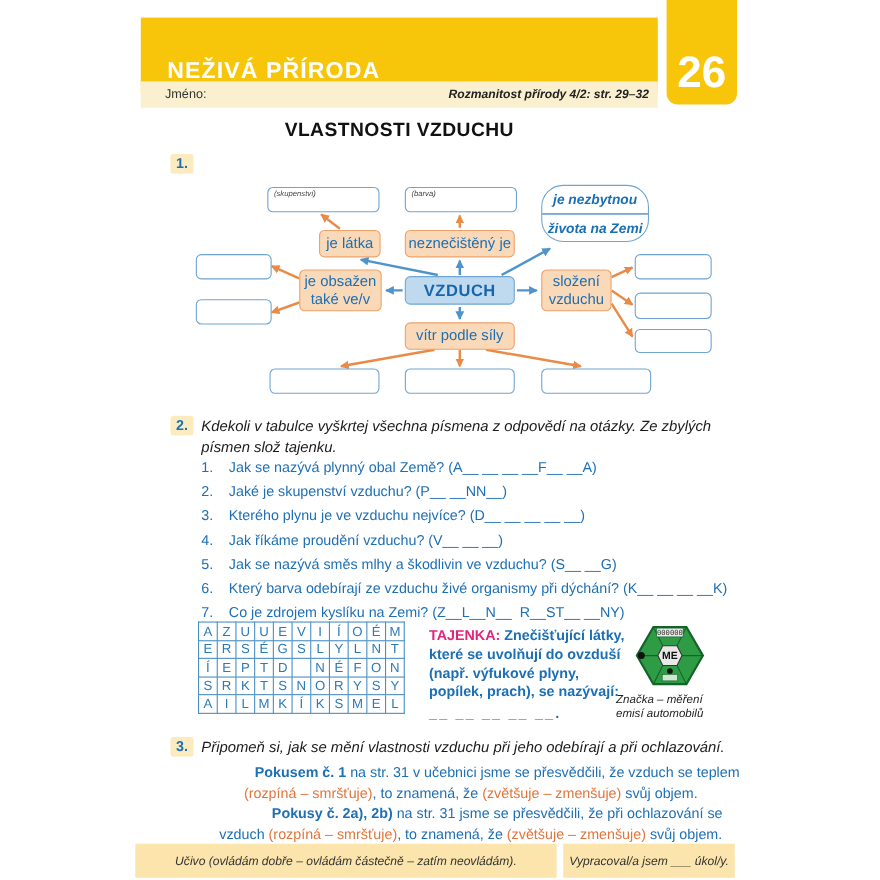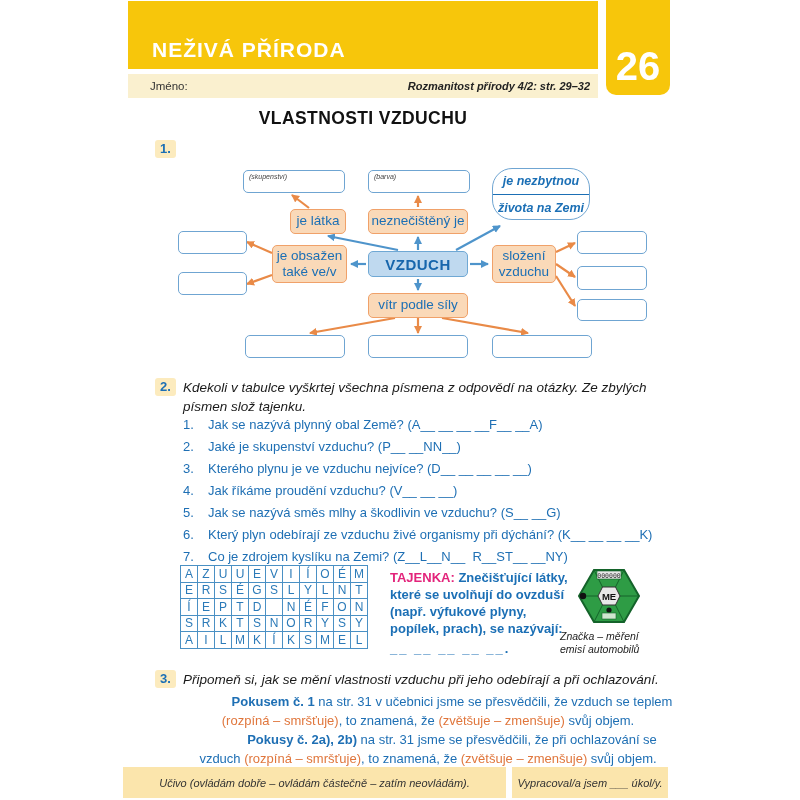--- a/index.html
+++ b/index.html
@@ -1,20 +1,20 @@
 <!DOCTYPE html>
 <html><head>
 <meta charset="utf-8">
 <style>
   * { margin:0; padding:0; box-sizing:border-box; }
   body { background:#fff; font-family:"Liberation Sans", sans-serif; }
   .page { position:relative; width:800px; height:800px; background:#fff; overflow:hidden; }
 
   
-  .band { position:absolute; left:128px; top:1px; width:470px; height:68px; background:#F7C60B; }
+  .band { position:absolute; left:128px; top:16px; width:470px; height:68px; background:#F7C60B; }
   .chapter { position:absolute; left:24px; bottom:7px; color:#fff; font-size:21px; font-weight:bold; letter-spacing:1px; }
   .page-tab { position:absolute; left:606px; top:0; width:64px; height:95px; background:#F7C60B; border-radius:0 0 10px 10px; }
   .page-tab span { position:absolute; left:0; right:0; bottom:6px; text-align:center; color:#fff; font-size:40px; font-weight:bold; }
   .name-band { position:absolute; left:128px; top:74px; width:470px; height:24px; background:#FAF0CF; display:flex; align-items:center; }
   .name-label { font-size:11.5px; color:#333; margin-left:22px; }
   .name-fill { flex:1; height:100%; }
   .ref { font-size:11px; font-style:italic; font-weight:bold; color:#222; margin-right:8px; white-space:nowrap; }
 
   .main-title { position:absolute; left:128px; top:108px; width:470px; text-align:center; font-size:17.5px; font-weight:bold; color:#111; letter-spacing:0.4px; }
 
@@ -171,21 +171,21 @@
       <div class="q-row">
         <span class="q-num">4.</span>
         <span class="q-text">Jak říkáme proudění vzduchu? (V__ __ __)</span>
       </div>
       <div class="q-row">
         <span class="q-num">5.</span>
         <span class="q-text">Jak se nazývá směs mlhy a škodlivin ve vzduchu? (S__ __G)</span>
       </div>
       <div class="q-row">
         <span class="q-num">6.</span>
-        <span class="q-text">Který plyn odebírají ze vzduchu živé organismy při dýchání? (K__ __ __ __K)</span>
+        <span class="q-text">Který barva odebírají ze vzduchu živé organismy při dýchání? (K__ __ __ __K)</span>
       </div>
       <div class="q-row">
         <span class="q-num">7.</span>
         <span class="q-text">Co je zdrojem kyslíku na Zemi? (Z__L__N__&nbsp; R__ST__ __NY)</span>
       </div>
     </div>
 
   <table class="grid">
       <tbody>
         <tr>

